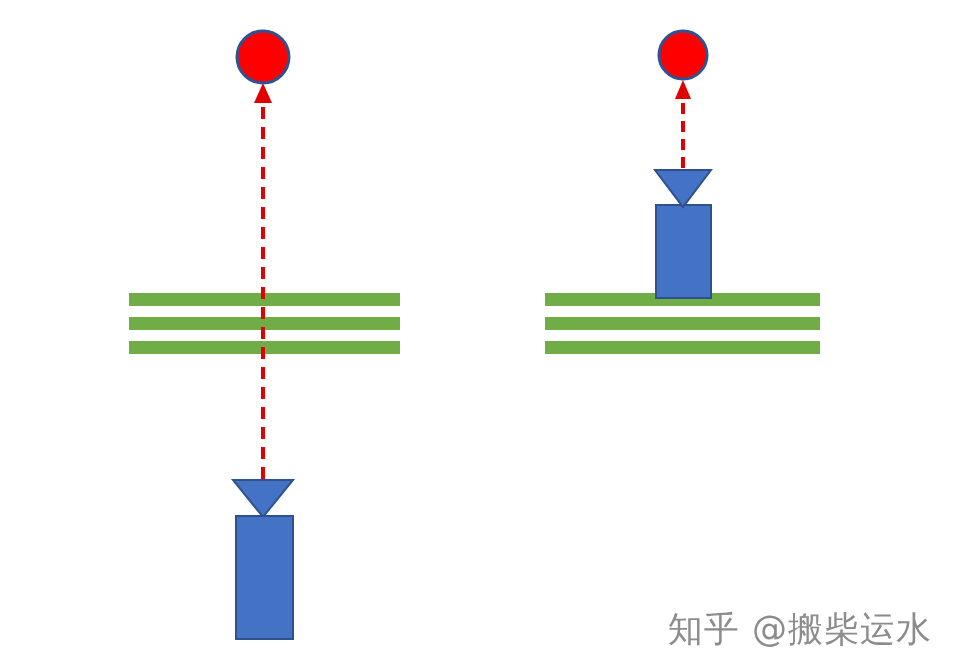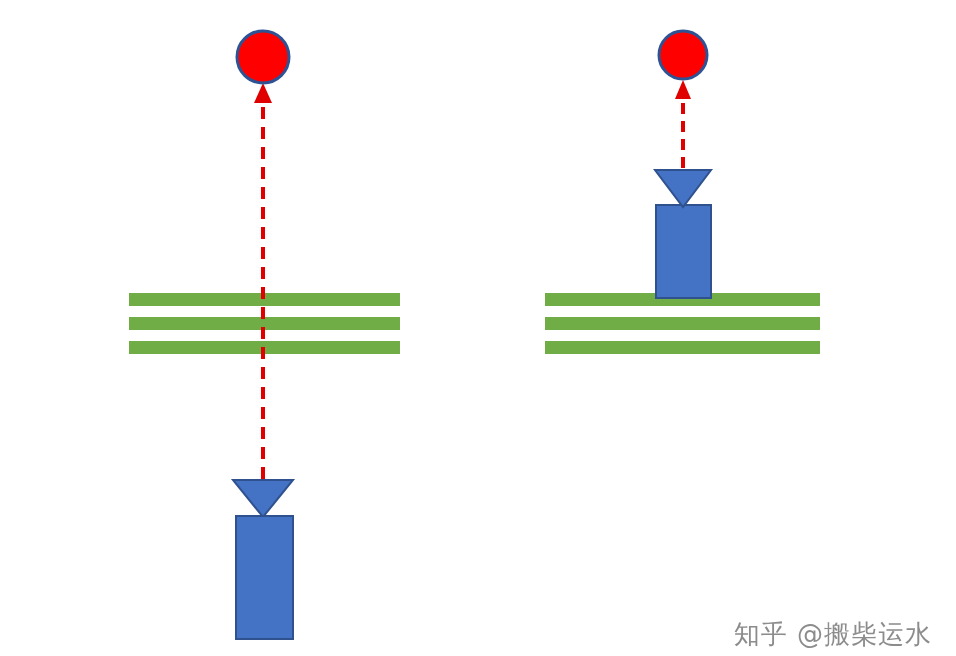--- a/index.html
+++ b/index.html
@@ -17,21 +17,21 @@
   }
   .scene-svg {
     position: absolute;
     left: 0;
     top: 0;
   }
   .watermark {
     position: absolute;
     right: 24px;
     bottom: 6px;
-    font-size: 26px;
+    font-size: 35px;
     line-height: 1.2;
     color: #8c8c8c;
     letter-spacing: 1px;
     user-select: none;
     white-space: nowrap;
   }
 </style>
 </head>
 <body>
 

